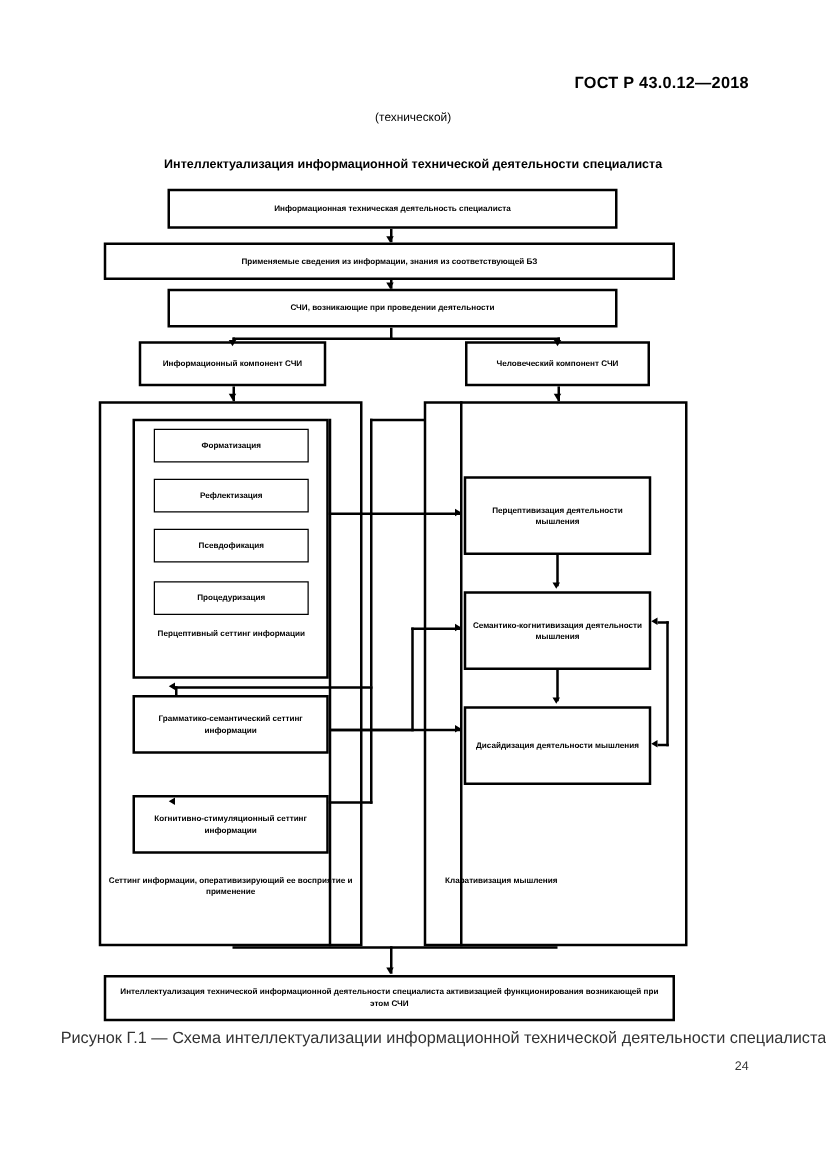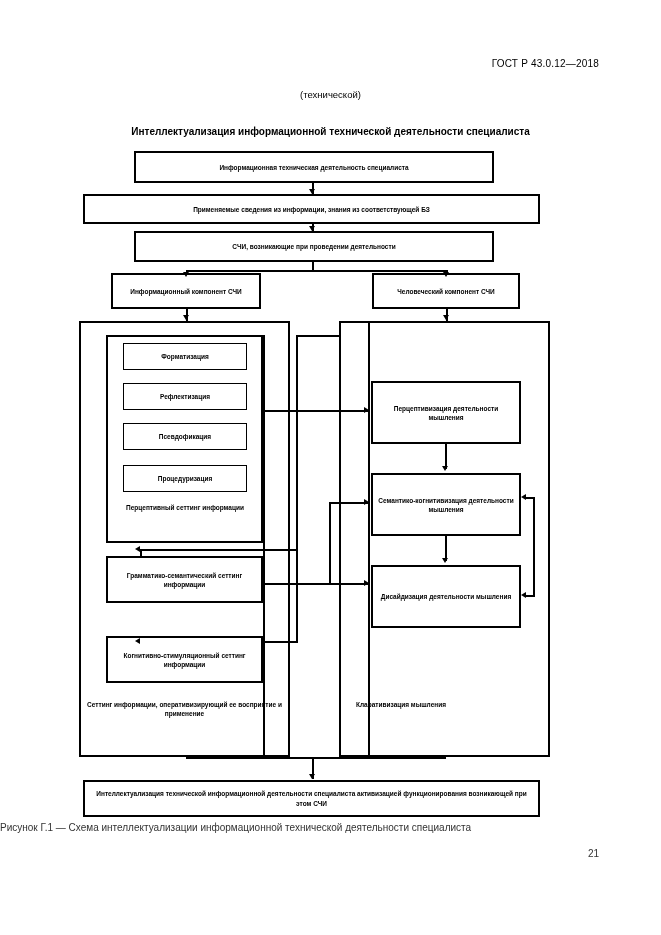--- a/index.html
+++ b/index.html
@@ -21,22 +21,22 @@
     left: 0; top: 0;
     width: 661px;
     height: 935px;
   }
 
   
   .std-code {
     position: absolute;
     right: 62px;
     top: 58px;
-    font-size: 10px;
-    font-weight: normal;
+    font-size: 13px;
+    font-weight: bold;
     letter-spacing: .2px;
     white-space: nowrap;
   }
   .appendix {
     position: absolute;
     left: 0; right: 0;
     top: 88px;
     text-align: center;
     font-size: 9.5px;
     line-height: 13px;
@@ -112,22 +112,22 @@
     border-top: 3.5px solid transparent;
     border-bottom: 3.5px solid transparent;
     border-right: 5px solid #000;
   }
 
   
   .fig-caption {
     position: absolute;
     left: 0; right: 0;
     top: 822px;
-    text-align: left;
-    font-size: 10px;
+    text-align: right;
+    font-size: 13px;
     color: #333;
   }
   .page-num {
     position: absolute;
     right: 62px;
     top: 848px;
     font-size: 10px;
     color: #333;
   }
 </style>
@@ -239,15 +239,15 @@
   <div class="ln lnv" style="left:263px; top:335px; height:422px;"></div>
   <div class="ln lnv" style="left:368px; top:321px; height:436px;"></div>
 
   <div class="ln lnh" style="left:186px; top:757px; width:260px;"></div>
   <div class="ln lnv" style="left:312px; top:757px; height:22px;"></div>
   <div class="ar ar-down" style="left:309px; top:774px;"></div>
 
   <div class="box" style="left:83px; top:780px; width:457px; height:37px; line-height:10px;">Интеллектуализация технической информационной деятельности специалиста активизацией функционирования возникающей при этом СЧИ</div>
 
   <div class="fig-caption">Рисунок Г.1 — Схема интеллектуализации информационной технической деятельности специалиста</div>
-  <div class="page-num">21</div>
+  <div class="page-num">24</div>
 
 </div>
 
 </body></html>

